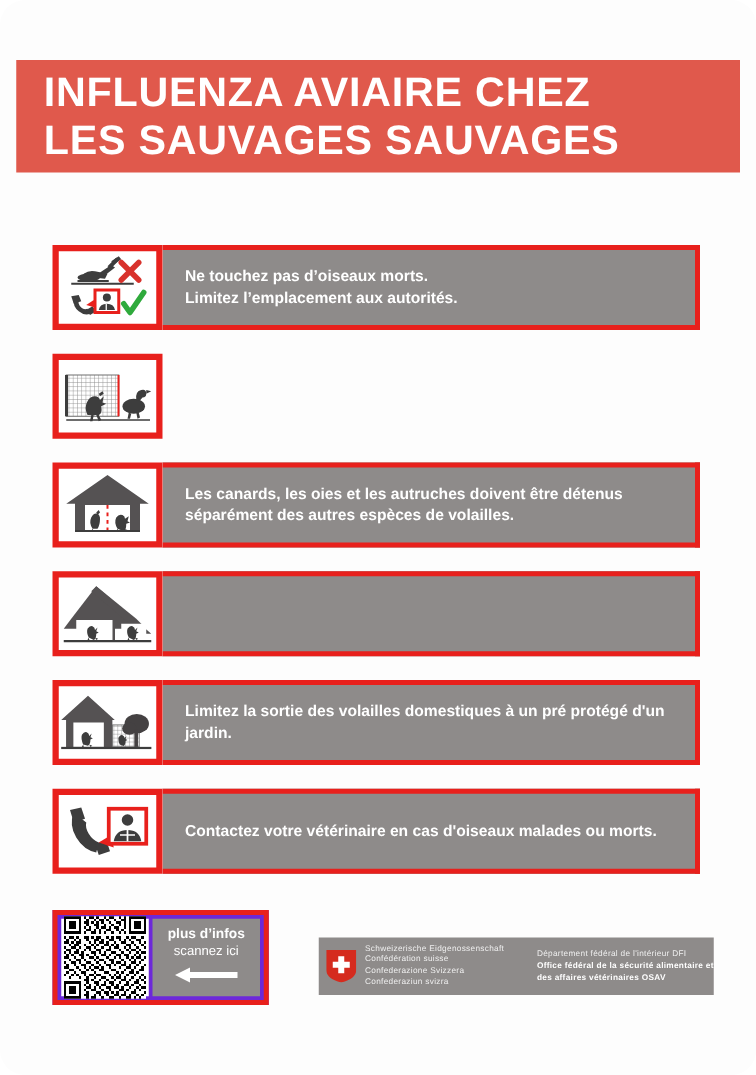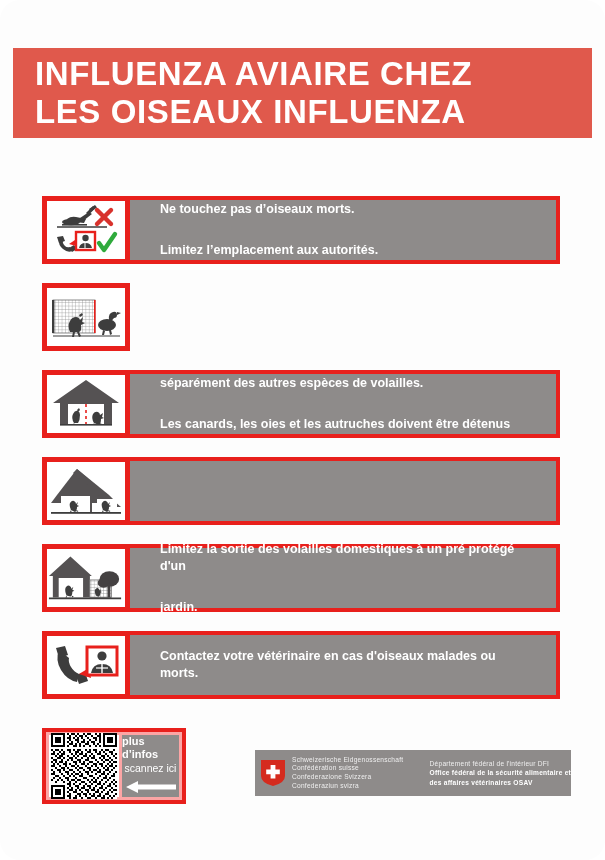--- a/index.html
+++ b/index.html
@@ -71,40 +71,40 @@
     border:4px solid #e8201c;
     border-left:none;
     box-sizing:border-box;
     display:flex;
     flex-direction:column;
     justify-content:center;
     padding-left:18px;
     padding-right:10px;
   }
   .text-panel p{
-    margin:12px;
+    margin:0;
     color:#ffffff;
     font-size:12.5px;
     line-height:17px;
     font-weight:600;
   }
 
   
   .footer{
     position:absolute;
     left:0;top:728px;
     width:605px;height:80px;
   }
   .qr-block{
     position:absolute;
     left:42px;top:0;
-    width:144px;height:76px;
+    width:173px;height:76px;
     border:4px solid #e8201c;
     box-sizing:border-box;
-    background:#fca5a5;
+    background:#6d28d9;
     display:flex;
   }
   .qr-img{
     width:70px;flex:0 0 70px;
     margin:3px;
     background:#ffffff;
     display:flex;align-items:center;justify-content:center;
   }
   .qr-text{
     flex:1 1 auto;
@@ -152,21 +152,21 @@
   .gov-col.dept span{font-size:6.6px;line-height:9.2px;}
   .gov-col.dept span.bold{font-weight:bold;color:#ffffff;}
 </style>
 </head>
 <body>
 
 <div class="page">
 
   <div class="banner">
     <div class="banner-line">INFLUENZA AVIAIRE CHEZ</div>
-    <div class="banner-line">LES OISEAUX INFLUENZA</div>
+    <div class="banner-line">LES SAUVAGES SAUVAGES</div>
   </div>
 
   <div class="rows">
 
     <div class="row">
       <div class="icon-box">
         <svg width="74" height="54" viewBox="0 0 74 54">
           <g fill="#3d3d3d">
             <path d="M18 16 q4-3 9-2 l10 2 -2 4 -9-1 q-5 1 -8-3z"></path>
             <ellipse cx="22" cy="19" rx="9" ry="3.2"></ellipse>
@@ -247,22 +247,22 @@
           </g>
           <g fill="#3d3d3d">
             <path d="M44 46 q-3-5 -1-9 q2-3 5-2 q2 1 2 3 l3-2 -1 4 2 1 -3 1 q0 5 -2 6z"></path>
             <path d="M44 46 l-1 2 2 0z"></path>
             <path d="M49 46 l1 2 2-1z"></path>
           </g>
           <rect x="10" y="47" width="52" height="1.6" fill="#3d3d3d"></rect>
         </svg>
       </div>
       <div class="text-panel">
+        <p>Les canards, les oies et les autruches doivent être détenus</p>
         <p>séparément des autres espèces de volailles.</p>
-        <p>Les canards, les oies et les autruches doivent être détenus</p>
       </div>
     </div>
 
     <div class="row">
       <div class="icon-box">
         <svg width="78" height="52" viewBox="0 0 78 52">
           <path d="M30 4 L62 30 L70 38 H4 L10 30 Z" fill="#555253"></path>
           <path d="M30 4 L74 42 H66 L26 8 Z" fill="#555253"></path>
           <rect x="14" y="31" width="30" height="16" fill="#ffffff"></rect>
           <rect x="50" y="34" width="20" height="13" fill="#ffffff"></rect>

